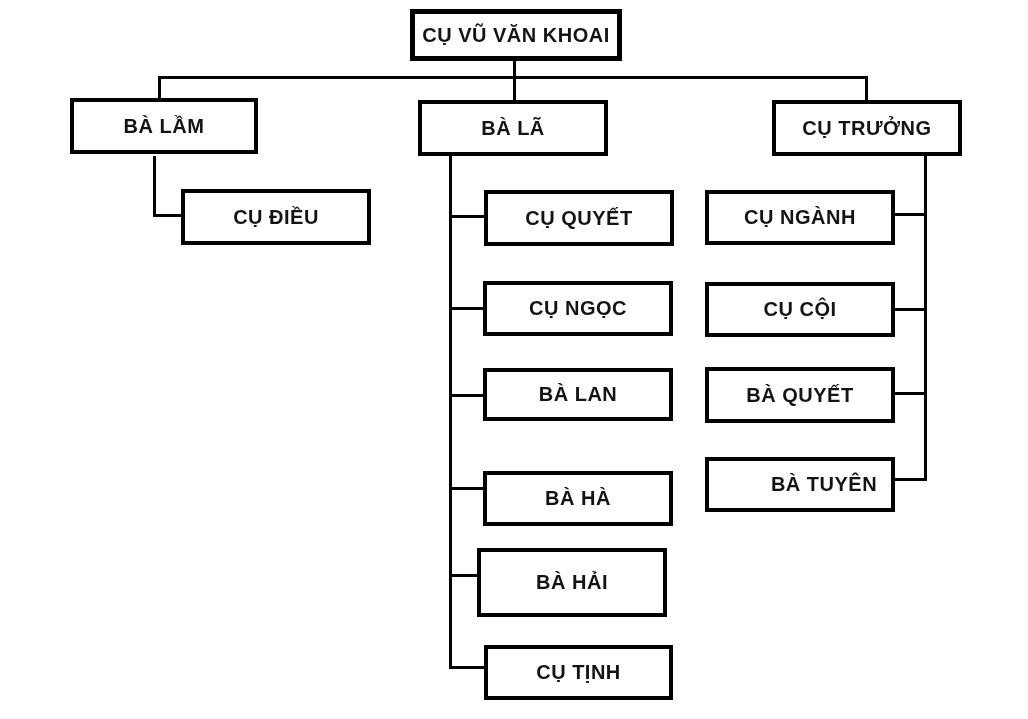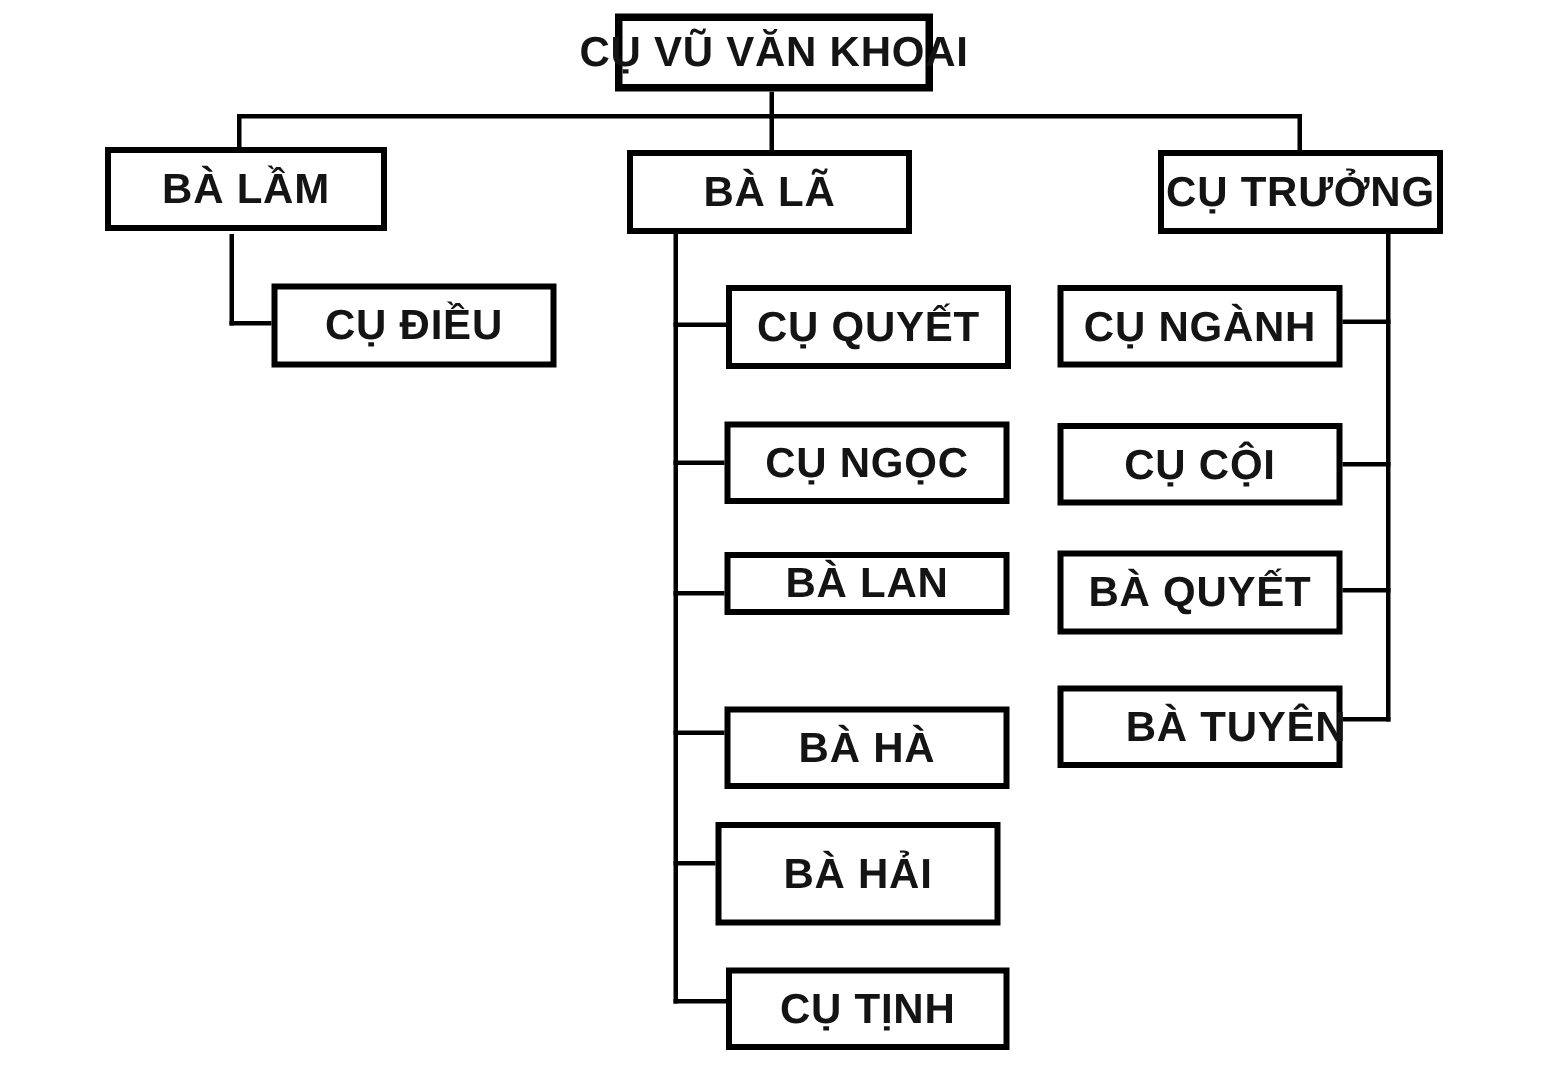--- a/index.html
+++ b/index.html
@@ -13,21 +13,21 @@
     overflow: hidden;
   }
   .node {
     position: absolute;
     background: #ffffff;
     border: 4px solid #000000;
     display: flex;
     align-items: center;
     justify-content: center;
     font-weight: 700;
-    font-size: 28px;
+    font-size: 20px;
     letter-spacing: 0.5px;
     color: #141414;
     white-space: nowrap;
     z-index: 2;
   }
   .node.root { border-width: 5px; }
   .line {
     position: absolute;
     background: #000000;
     z-index: 1;
@@ -36,21 +36,21 @@
   
   #n-root      { left: 410px; top:   9px; width: 212px; height: 52px; }
   #n-ba-lam    { left:  70px; top: 98px; width: 188px; height: 56px; }
   #n-ba-la     { left: 418px; top: 100px; width: 190px; height: 56px; }
   #n-cu-truong { left: 772px; top: 100px; width: 190px; height: 56px; }
 
   #n-cu-dieu   { left: 181px; top: 189px; width: 190px; height: 56px; }
 
   #n-cu-quyet  { left: 484px; top: 190px; width: 190px; height: 56px; }
   #n-cu-ngoc   { left: 483px; top: 281px; width: 190px; height: 55px; }
-  #n-ba-lan    { left: 483px; top: 368px; width: 190px; height: 42px; }
+  #n-ba-lan    { left: 483px; top: 368px; width: 190px; height: 53px; }
   #n-ba-ha     { left: 483px; top: 471px; width: 190px; height: 55px; }
   #n-ba-hai    { left: 477px; top: 548px; width: 190px; height: 69px; }
   #n-cu-tinh   { left: 484px; top: 645px; width: 189px; height: 55px; }
 
   #n-cu-nganh  { left: 705px; top: 190px; width: 190px; height: 55px; }
   #n-cu-coi    { left: 705px; top: 282px; width: 190px; height: 55px; }
   #n-ba-uyen   { left: 705px; top: 367px; width: 190px; height: 56px; }
   #n-ba-tuyen  { left: 705px; top: 457px; width: 190px; height: 55px; padding-left: 48px; }
 
   

